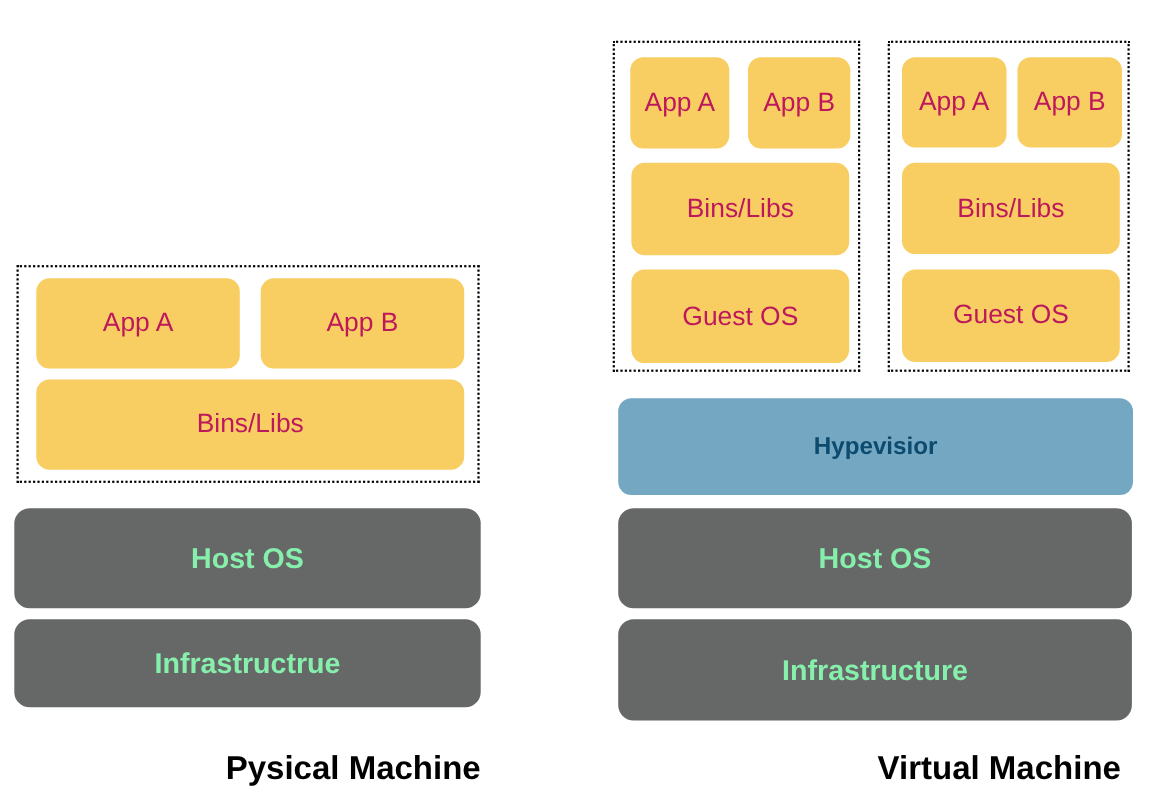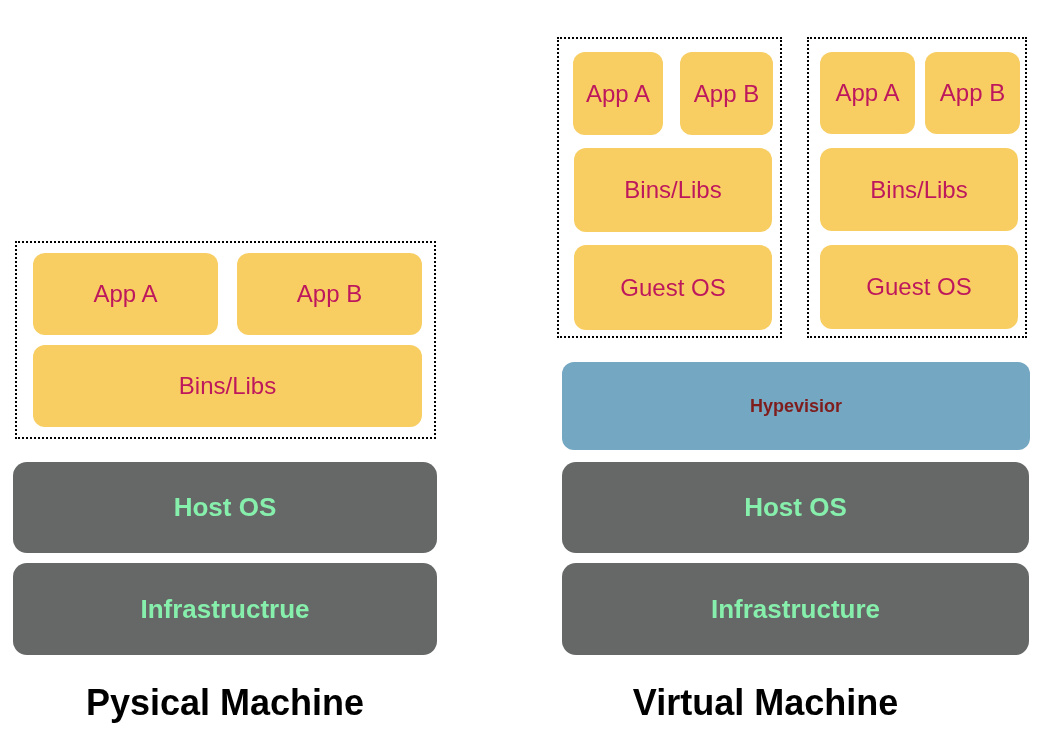--- a/index.html
+++ b/index.html
@@ -32,65 +32,65 @@
   }
   .gray {
     background: #666767;
     color: #86efac;
     border-radius: 14px;
     font-size: 26px;
     font-weight: 700;
   }
   .blue {
     background: #74A7C2;
-    color: #7f1d1d;
+    color: #0c4a6e;
     border-radius: 12px;
-    font-size: 18px;
+    font-size: 22px;
     font-weight: 700;
   }
   .dotted {
     position: absolute;
     border: 2px dotted #000000;
     box-sizing: border-box;
     background: transparent;
   }
   .title {
     position: absolute;
-    text-align: center;
-    font-size: 36px;
+    text-align: right;
+    font-size: 30px;
     font-weight: 700;
     color: #000000;
   }
 
   
   .pm-dotted     { left: 15px;  top: 241px; width: 421px; height: 198px; }
   .pm-app-a      { left: 33px;  top: 253px; width: 185px; height: 82px; }
   .pm-app-b      { left: 237px; top: 253px; width: 185px; height: 82px; }
   .pm-bins       { left: 33px;  top: 345px; width: 389px; height: 82px; }
   .pm-host-os    { left: 13px;  top: 462px; width: 424px; height: 91px; }
-  .pm-infra      { left: 13px;  top: 563px; width: 424px; height: 92px; }
+  .pm-infra      { left: 13px;  top: 563px; width: 424px; height: 80px; }
   .pm-title      { left: 13px;  top: 682px; width: 424px; }
 
   
   .vm1-dotted    { left: 557px; top: 37px;  width: 225px; height: 301px; }
   .vm1-app-a     { left: 573px; top: 52px;  width: 90px;  height: 83px; }
   .vm1-app-b     { left: 680px; top: 52px;  width: 93px;  height: 83px; }
   .vm1-bins      { left: 574px; top: 148px; width: 198px; height: 84px; }
   .vm1-guest     { left: 574px; top: 245px; width: 198px; height: 85px; }
 
   .vm2-dotted    { left: 807px; top: 37px;  width: 220px; height: 301px; }
   .vm2-app-a     { left: 820px; top: 52px;  width: 95px;  height: 82px; }
   .vm2-app-b     { left: 925px; top: 52px;  width: 95px;  height: 82px; }
   .vm2-bins      { left: 820px; top: 148px; width: 198px; height: 83px; }
   .vm2-guest     { left: 820px; top: 245px; width: 198px; height: 84px; }
 
   .vm-hypervisor { left: 562px; top: 362px; width: 468px; height: 88px; }
   .vm-host-os    { left: 562px; top: 462px; width: 467px; height: 91px; }
   .vm-infra      { left: 562px; top: 563px; width: 467px; height: 92px; }
-  .vm-title      { left: 532px; top: 682px; width: 467px; }
+  .vm-title      { left: 552px; top: 682px; width: 467px; }
 </style>
 </head>
 <body>
 
 <div class="canvas">
 
   <div class="dotted pm-dotted"></div>
   <div class="box yellow pm-app-a">App A</div>
   <div class="box yellow pm-app-b">App B</div>
   <div class="box yellow pm-bins">Bins/Libs</div>

